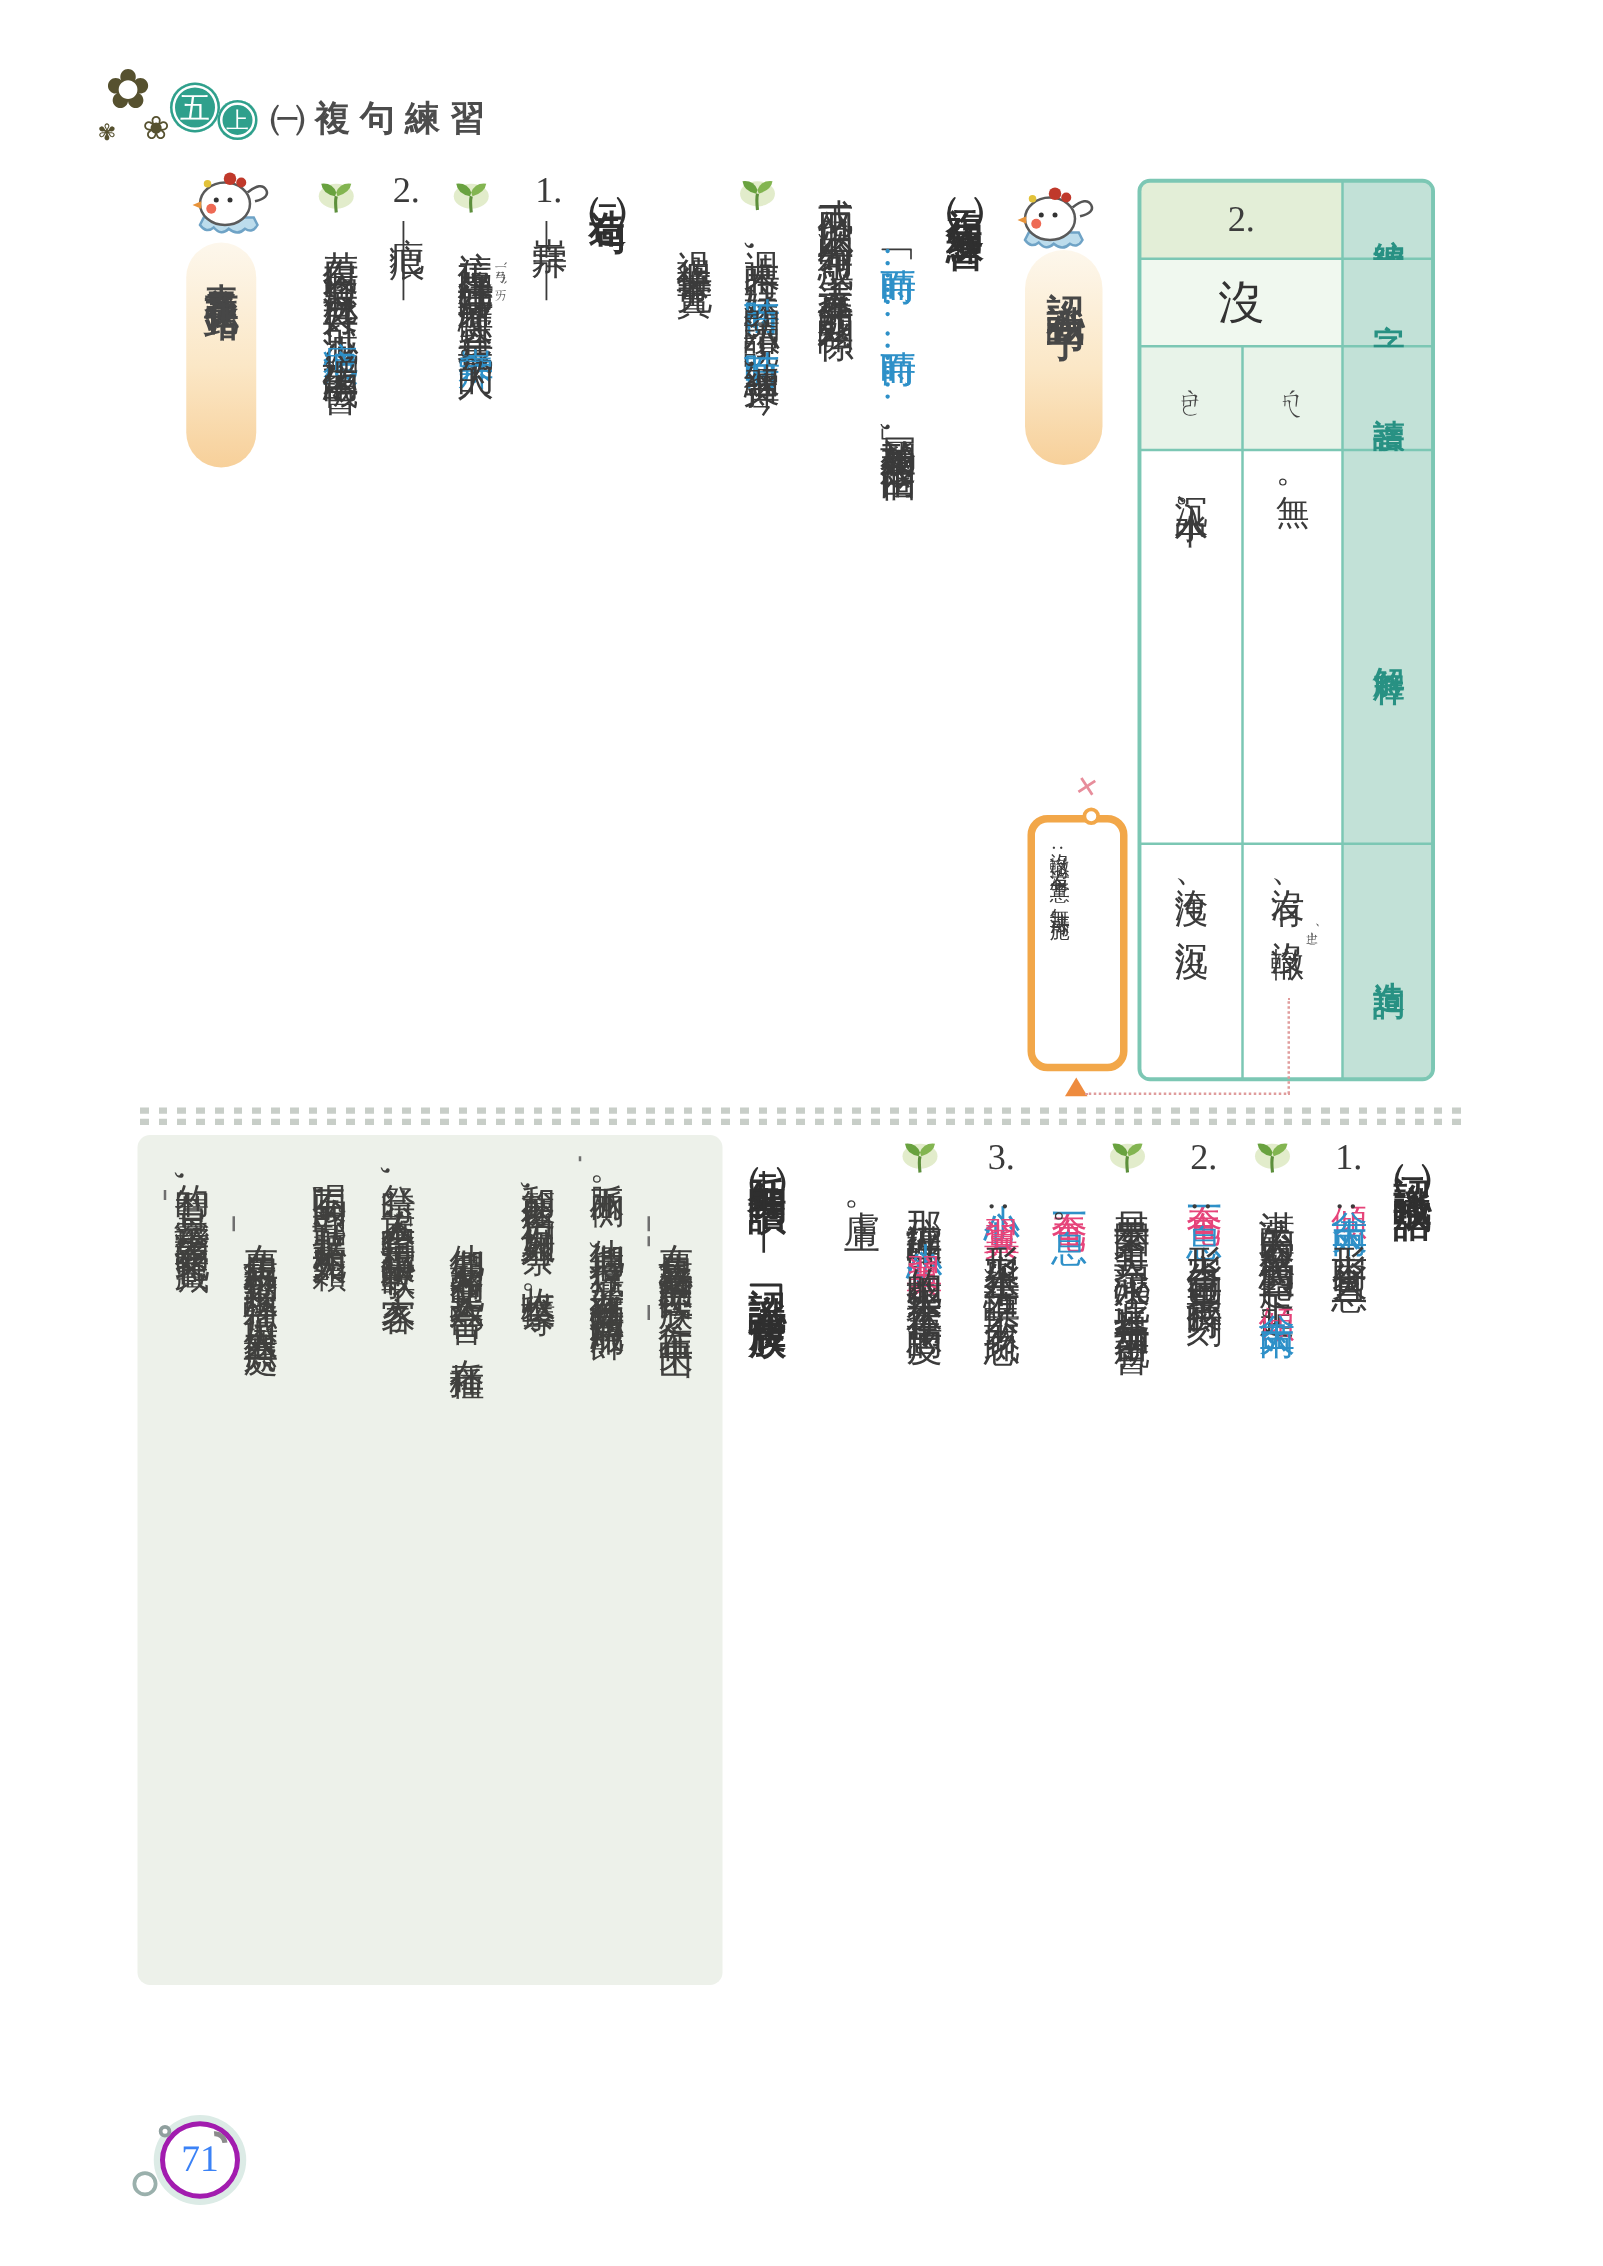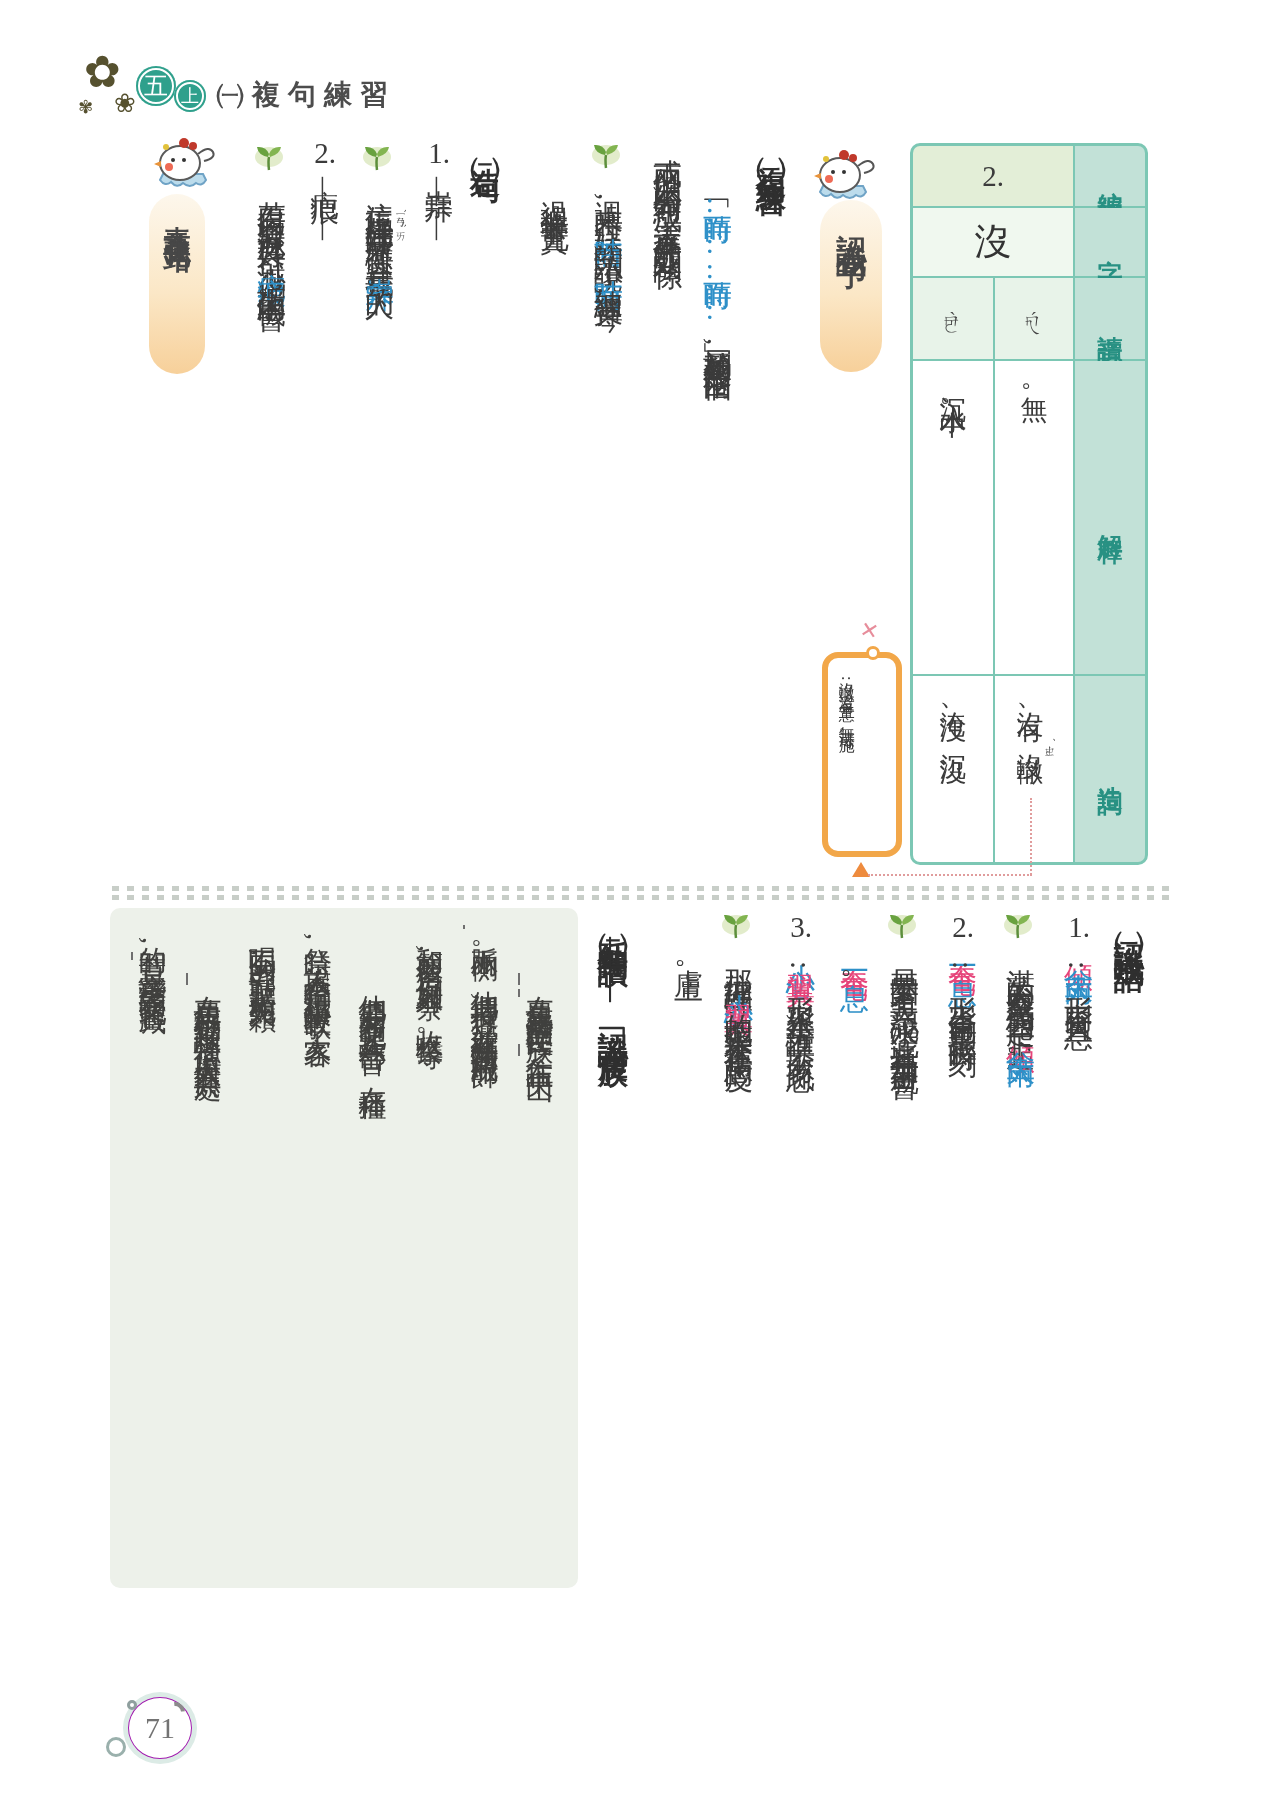--- a/index.html
+++ b/index.html
@@ -68,22 +68,22 @@
                repeating-linear-gradient(90deg,#c8cec8 0 7px,transparent 7px 15px),
                repeating-linear-gradient(90deg,#c8cec8 0 7px,transparent 7px 15px);
              background-size:100% 5px,100% 5px; background-position:0 0,0 9px; background-repeat:no-repeat; }
 
   
   .readbox { position:absolute; left:110px; top:908px; width:468px; height:680px;
              background:#edf1ea; border-radius:10px; }
 
   
   .pagenum { position:absolute; left:128px; top:1697px; width:64px; height:62px; border-radius:50%;
-             background:#fff; border:1px solid #a21caf; box-shadow:0 0 0 5px #dcebe6;
-             display:flex; align-items:center; justify-content:center; font-size:30px; color:#737373; }
+             background:#fff; border:4px solid #a21caf; box-shadow:0 0 0 5px #dcebe6;
+             display:flex; align-items:center; justify-content:center; font-size:30px; color:#3b82f6; }
   .pagenum .arc { position:absolute; right:6px; top:4px; width:20px; height:20px; border-radius:50%;
                   border:4px solid transparent; border-top-color:#8b8b8b; transform:rotate(40deg); }
   .mini-bubble { position:absolute; border-radius:50%; background:#fff; }
   .mb1 { left:127px; top:1700px; width:10px; height:10px; border:3px solid #8f9f9e; }
   .mb2 { left:106px; top:1737px; width:20px; height:20px; border:3px solid #9ab0ac; }
 
   .sprout { position:absolute; width:32px; height:34px; }
 </style>
 </head>
 <body>

